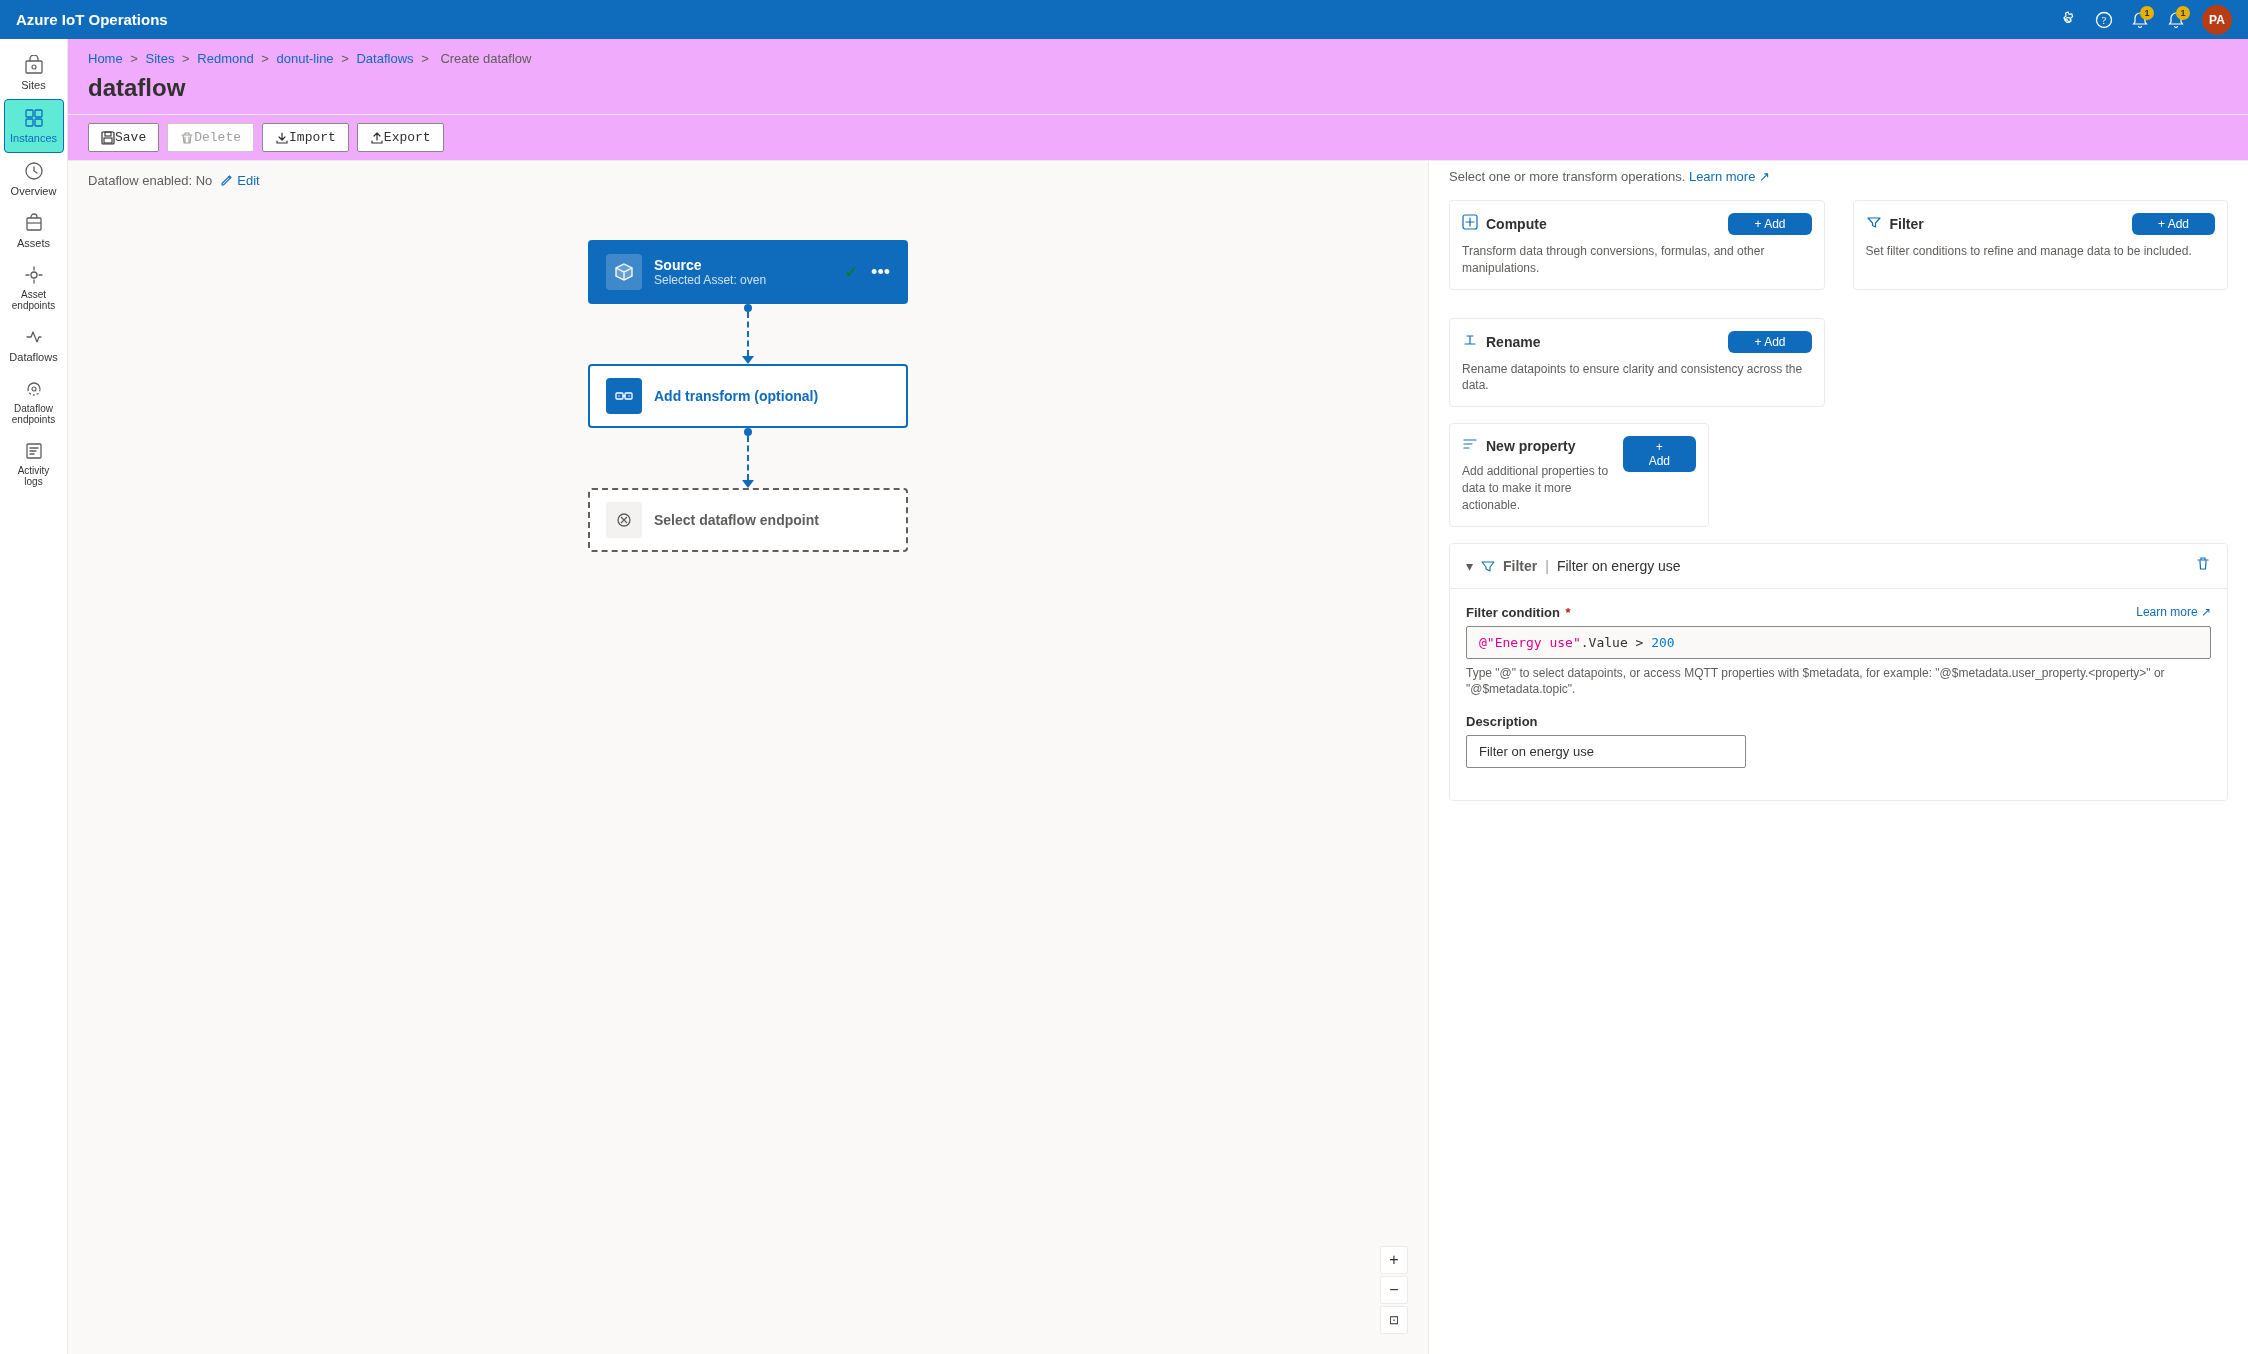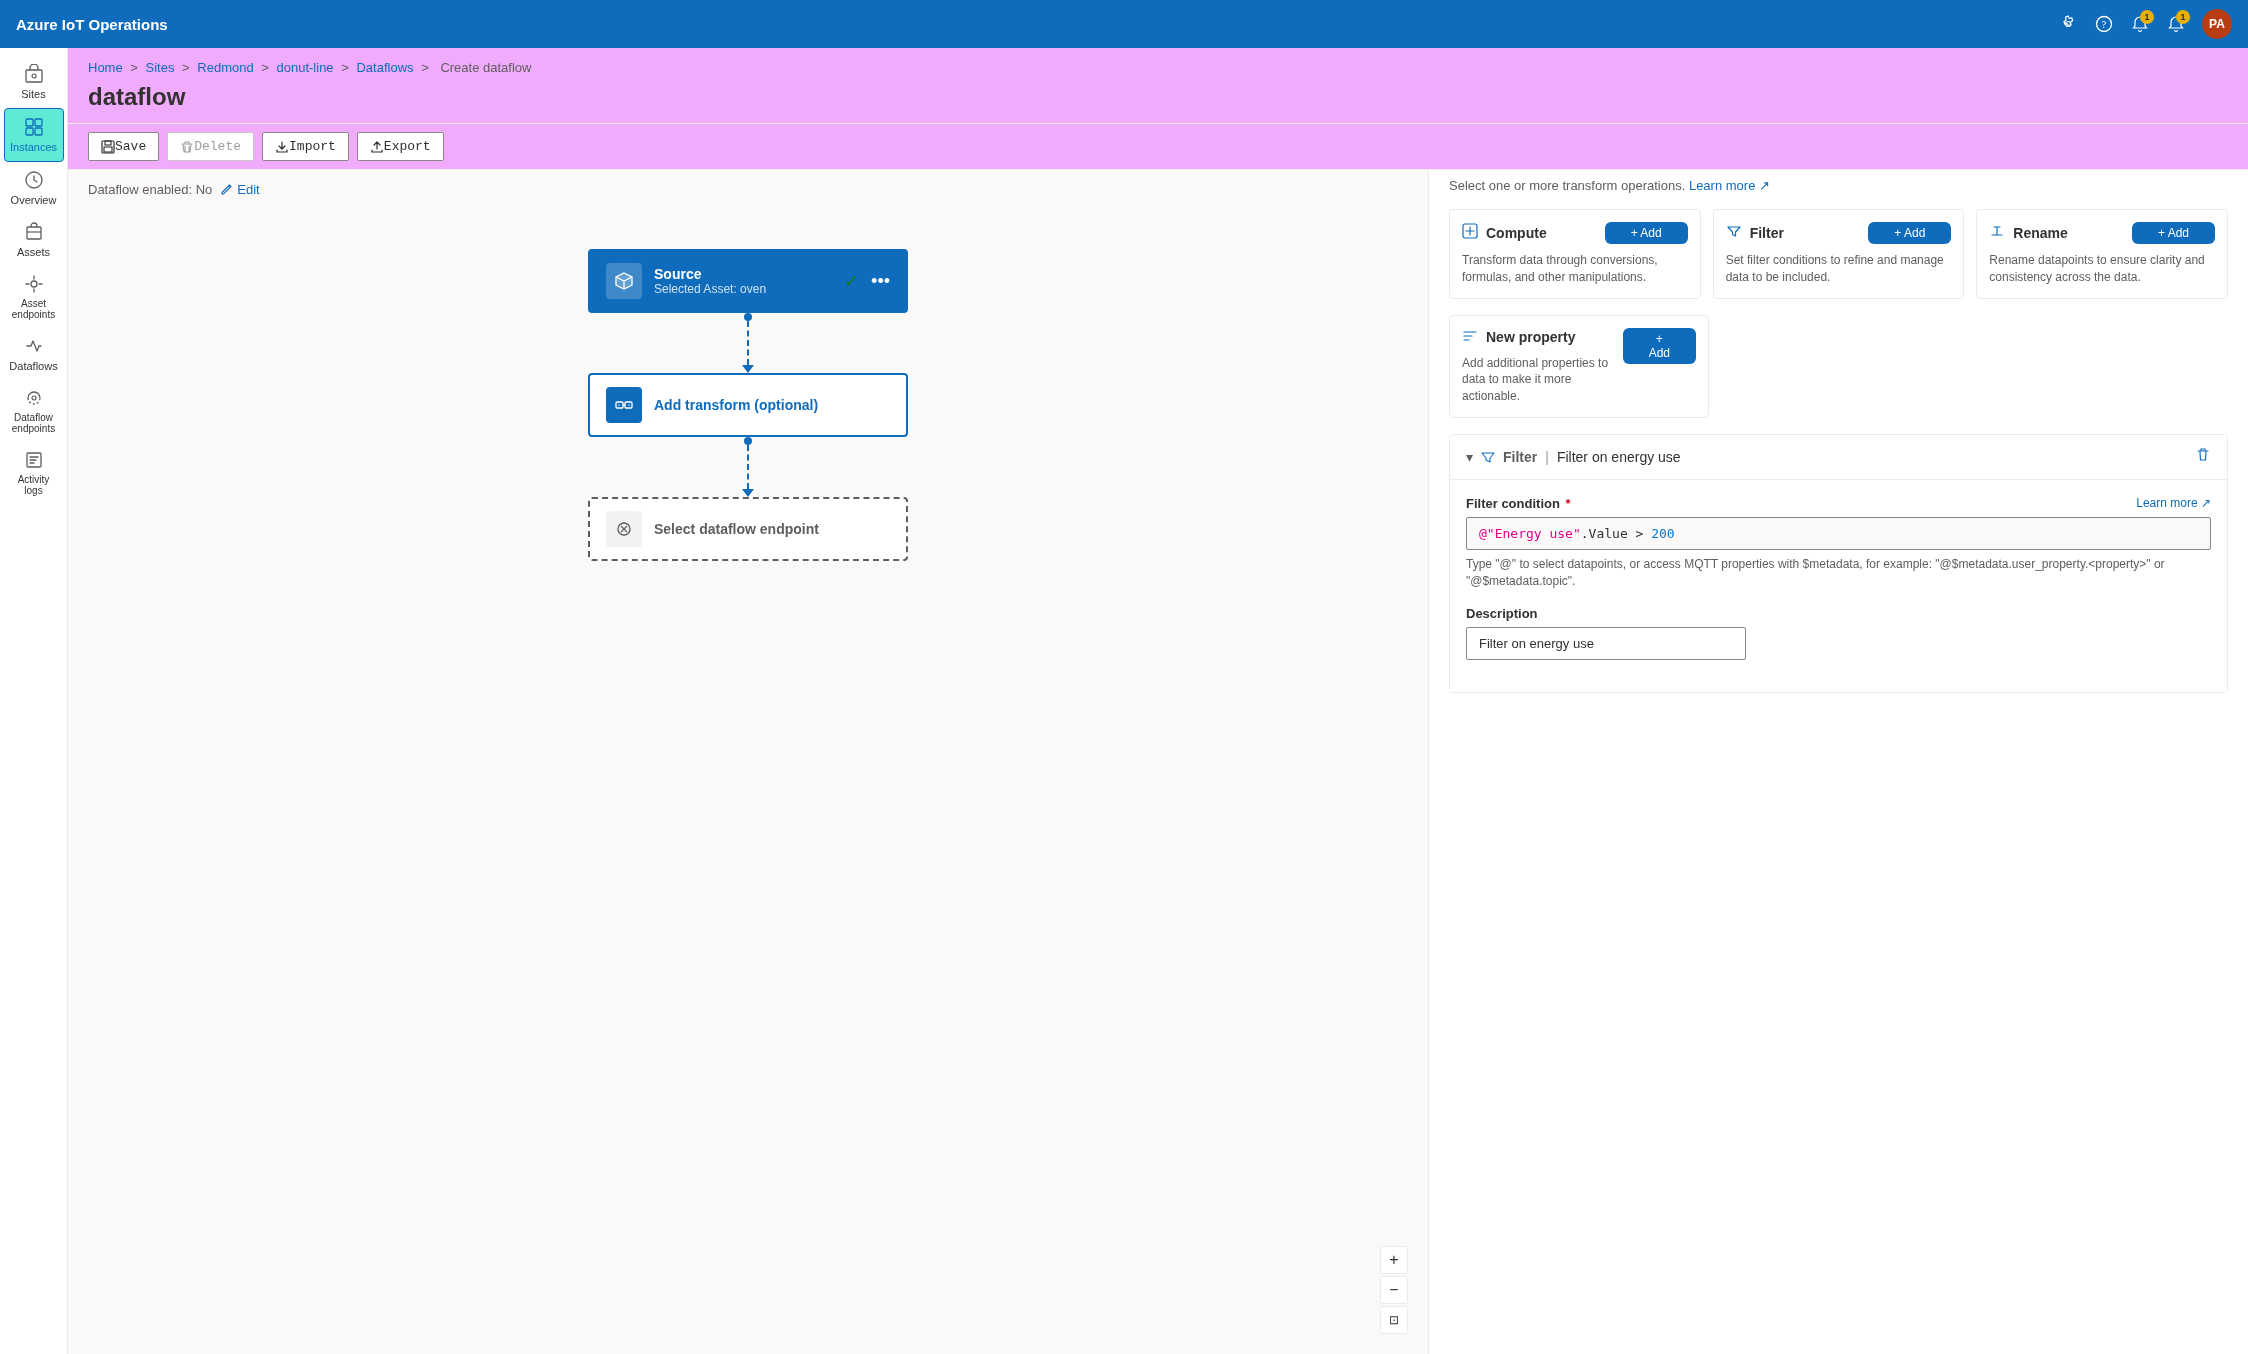--- a/index.html
+++ b/index.html
@@ -2,21 +2,21 @@
 <html><head>
   <meta charset="utf-8">
   <style>
     * { box-sizing: border-box; margin: 0; padding: 0; }
     body { font-family: 'Segoe UI', sans-serif; font-size: 14px; background: #f3f2f1; display: flex; flex-direction: column; height: 100vh; overflow: hidden; }
 
     
     .topbar {
       background: #0f6cbd;
       color: white;
-      height: 48px;
+      height: 39px;
       display: flex;
       align-items: center;
       padding: 0 16px;
       flex-shrink: 0;
       gap: 12px;
     }
     .topbar-title { font-size: 15px; font-weight: 600; flex: 1; }
     .topbar-icons { display: flex; gap: 16px; align-items: center; }
     .topbar-icon { width: 20px; height: 20px; color: white; cursor: pointer; display: flex; align-items: center; justify-content: center; font-size: 16px; }
     .topbar-avatar { width: 30px; height: 30px; background: #b83d14; border-radius: 50%; display: flex; align-items: center; justify-content: center; font-size: 12px; font-weight: 700; cursor: pointer; }
@@ -230,22 +230,22 @@
       border-bottom: 1px solid #edebe9;
     }
     .panel-title { font-size: 18px; font-weight: 600; color: #323130; }
     .panel-close { cursor: pointer; font-size: 18px; color: #605e5c; background: none; border: none; }
     .panel-subtitle { padding: 8px 20px 16px; font-size: 13px; color: #605e5c; }
     .panel-subtitle a { color: #0f6cbd; text-decoration: none; }
 
     
     .transform-cards {
       display: grid;
-      grid-template-columns: 1fr 1fr 1fr;
-      gap: 12px;
+      grid-template-columns: 1fr 1fr;
+      gap: 28px;
       padding: 0 20px 16px;
     }
     .transform-card {
       border: 1px solid #edebe9;
       border-radius: 4px;
       padding: 12px;
       background: white;
     }
     .transform-card-header {
       display: flex;

